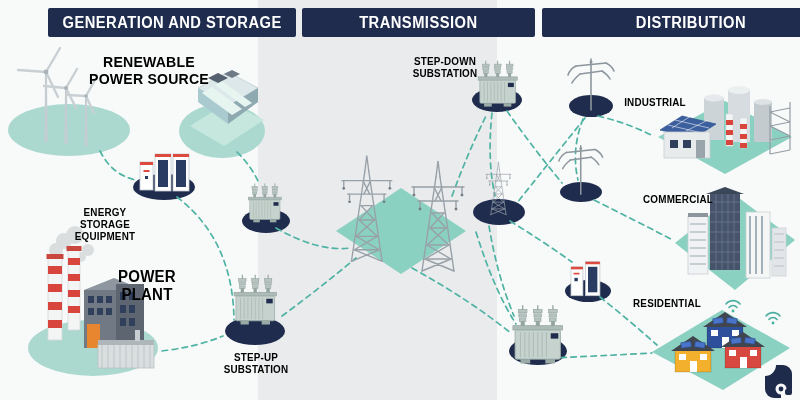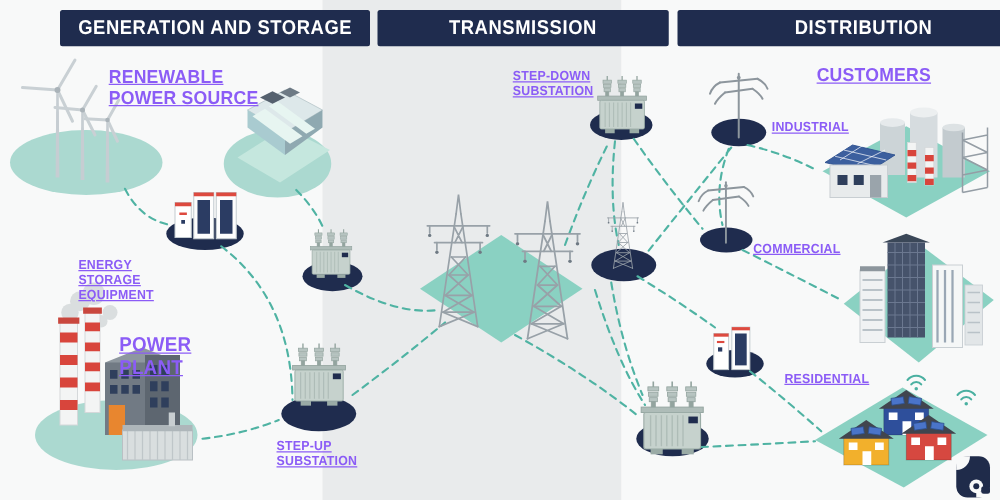--- a/index.html
+++ b/index.html
@@ -4,21 +4,21 @@
 <style>
   html,body{margin:0;padding:0;}
   body{font-family:"Liberation Sans","DejaVu Sans",sans-serif;}
   .stage{position:relative;width:800px;height:400px;overflow:hidden;background:#f8f9f9;}
   .band{position:absolute;top:0;height:400px;}
   .band.mid{left:258px;width:239px;background:#e9ebec;}
   .hdr{position:absolute;top:8px;height:29px;background:#1f2c4e;color:#ffffff;
        display:flex;align-items:center;justify-content:center;border-radius:2px;
        font-weight:700;font-size:16px;letter-spacing:.5px;margin-left:44px;}
   .hdr span{display:block;transform:scaleX(.92);white-space:nowrap;}
-  .lbl{position:absolute;color:#8b5cf6;font-weight:700;text-align:left;line-height:1.15;letter-spacing:.2px;z-index:5;text-decoration:underline;}
+  .lbl{position:absolute;color:#000000;font-weight:700;text-align:center;line-height:1.15;letter-spacing:.2px;z-index:5;}
   .lbl span{display:block;transform:scaleX(.94);}
   .big{font-size:15px;}
   .sm{font-size:10.5px;}
   svg{position:absolute;left:0;top:0;}
 </style>
 </head>
 <body>
 
 <div class="stage">
 
@@ -326,26 +326,23 @@
   </div>
   <div class="lbl big" style="left:92px;top:268px;width:110px;font-size:16px;">
     <span>POWER PLANT</span>
   </div>
   <div class="lbl sm" style="left:219px;top:351px;width:74px;">
     <span>STEP-UP SUBSTATION</span>
   </div>
   <div class="lbl sm" style="left:408px;top:55px;width:74px;">
     <span>STEP-DOWN SUBSTATION</span>
   </div>
-  <div class="lbl big" style="left:650px;top:52px;width:110px;">
-    <span>CUSTOMERS</span>
-  </div>
   <div class="lbl sm" style="left:615px;top:96px;width:80px;">
     <span>INDUSTRIAL</span>
   </div>
-  <div class="lbl sm" style="left:600px;top:193px;width:84px;">
+  <div class="lbl sm" style="left:636px;top:193px;width:84px;">
     <span>COMMERCIAL</span>
   </div>
   <div class="lbl sm" style="left:625px;top:297px;width:84px;">
     <span>RESIDENTIAL</span>
   </div>
 
 </div>
 
 </body></html>

